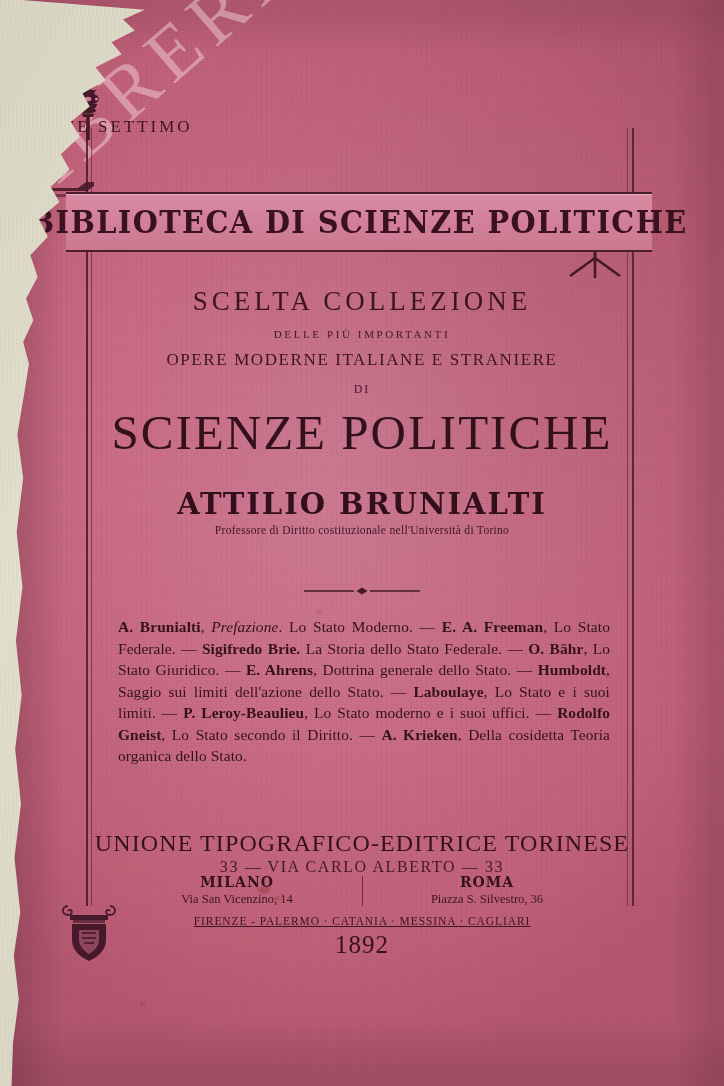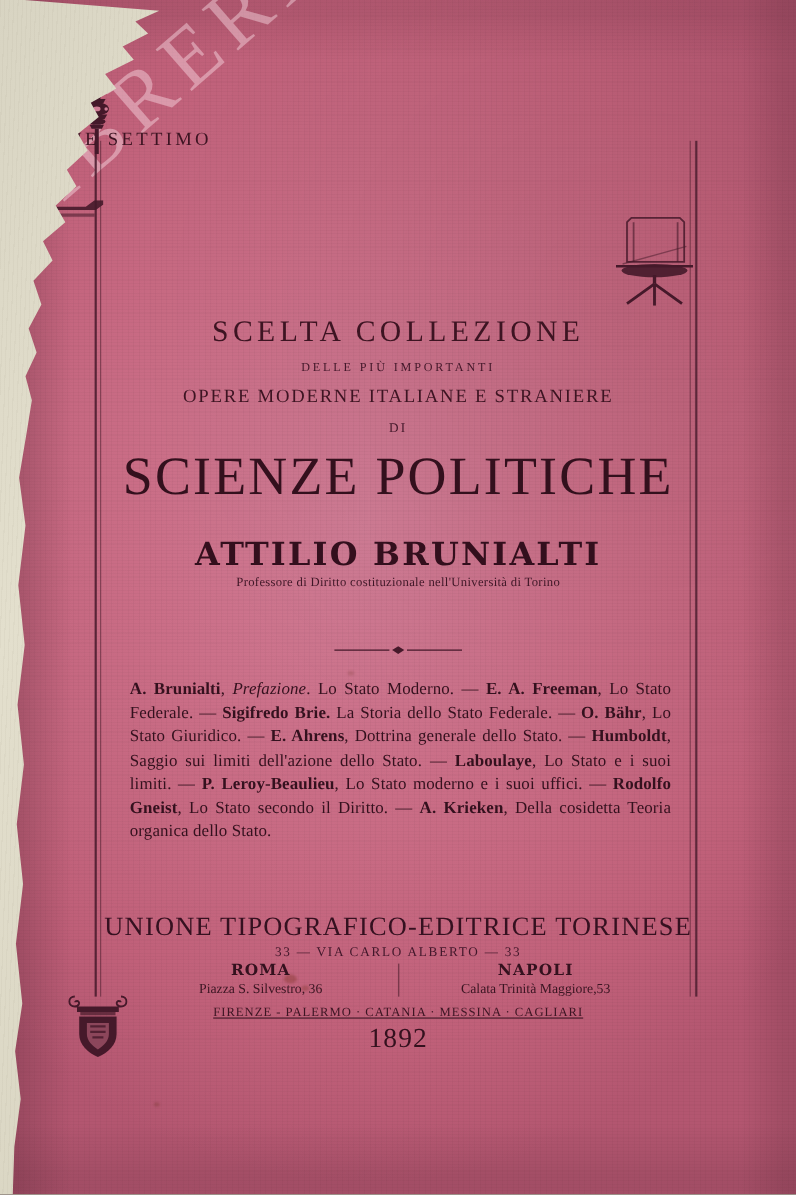--- a/index.html
+++ b/index.html
@@ -302,21 +302,21 @@
     left: 0; right: 0; top: 830px;
     text-align: center;
     font-size: 24px;
     letter-spacing: 1.1px;
     color: #351120;
   }
   .pub-address {
     position: absolute;
     left: 0; right: 0; top: 858px;
     text-align: center;
-    font-size: 12px;
+    font-size: 16px;
     letter-spacing: 1.6px;
     color: #41172a;
   }
   .cities {
     position: absolute;
     left: 112px;
     top: 874px;
     width: 500px;
     display: flex;
   }
@@ -428,20 +428,23 @@
         <path d="M48 6c3 0 5 2 5 4.5S51 15 48 15c-2 0-3.4-1-3.8-2.6-.3-1.4.6-2.4 1.8-2.4.9 0 1.6.5 1.6 1.2" fill="none" stroke="#45192a" stroke-width="1.8"></path>
         <rect x="8" y="15" width="38" height="5"></rect>
         <rect x="11" y="20" width="32" height="3" opacity=".7"></rect>
         <path d="M10 24 L44 24 L44 40 C44 50 36 57 27 61 C18 57 10 50 10 40 Z"></path>
         <path d="M17 30 L37 30 L37 40 C37 46 32 51 27 54 C22 51 17 46 17 40 Z" fill="#c76b84" opacity=".55"></path>
         <path d="M20 33 L34 33 M20 38 L34 38 M22 43 L32 43" stroke="#45192a" stroke-width="2" opacity=".8"></path>
       </svg>
 
       <div class="volume">VOLUME SETTIMO</div>
 
+      <div class="banner">
+        <span class="banner-title">BIBLIOTECA DI SCIENZE POLITICHE</span>
+      </div>
 
       <div class="scelta">SCELTA COLLEZIONE</div>
       <div class="delle">DELLE PIÙ IMPORTANTI</div>
       <div class="opere">OPERE MODERNE ITALIANE E STRANIERE</div>
       <div class="di-word">DI</div>
       <div class="big-title">SCIENZE POLITICHE</div>
 
       <div class="editor-name">ATTILIO BRUNIALTI</div>
       <div class="editor-role1">Professore di Diritto costituzionale nell'Università di Torino</div>
 
@@ -451,27 +454,27 @@
         <path d="M60 2.5 L65.5 6 L60 9.5 L54.5 6 Z" fill="#45192a"></path>
       </svg>
 
       <div class="contents"><b>A. Brunialti</b>, <i>Prefazione</i>. <span>Lo Stato Moderno.</span> — <b>E. A. Freeman</b>, <span>Lo Stato Federale.</span> — <b>Sigifredo Brie.</b> <span>La Storia dello Stato Federale.</span> — <b>O. Bähr</b>, <span>Lo Stato Giuridico.</span> — <b>E. Ahrens</b>, <span>Dottrina generale dello Stato.</span> — <b>Humboldt</b>, <span>Saggio sui limiti dell'azione dello Stato.</span> — <b>Laboulaye</b>, <span>Lo Stato e i suoi limiti.</span> — <b>P. Leroy-Beaulieu</b>, <span>Lo Stato moderno e i suoi uffici.</span> — <b>Rodolfo Gneist</b>, <span>Lo Stato secondo il Diritto.</span> — <b>A. Krieken</b>, <span>Della cosidetta Teoria organica dello Stato.</span></div>
 
       <div class="publisher">UNIONE TIPOGRAFICO-EDITRICE TORINESE</div>
       <div class="pub-address">33 — VIA CARLO ALBERTO — 33</div>
 
       <div class="cities">
         <div class="city">
+          <span class="city-name">MILANO</span>
+          <span class="city-addr">Via San Vicenzino, 14</span>
+        </div>
+        <div class="city">
           <span class="city-name">ROMA</span>
           <span class="city-addr">Piazza S. Silvestro, 36</span>
         </div>
-        <div class="city">
-          <span class="city-name">NAPOLI</span>
-          <span class="city-addr">Calata Trinità Maggiore,53</span>
-        </div>
       </div>
 
       <div class="branches">FIRENZE - PALERMO · CATANIA · MESSINA · CAGLIARI</div>
       <div class="year">1892</div>
 
     </div>
   </div>
 </div>
 
 </body></html>

